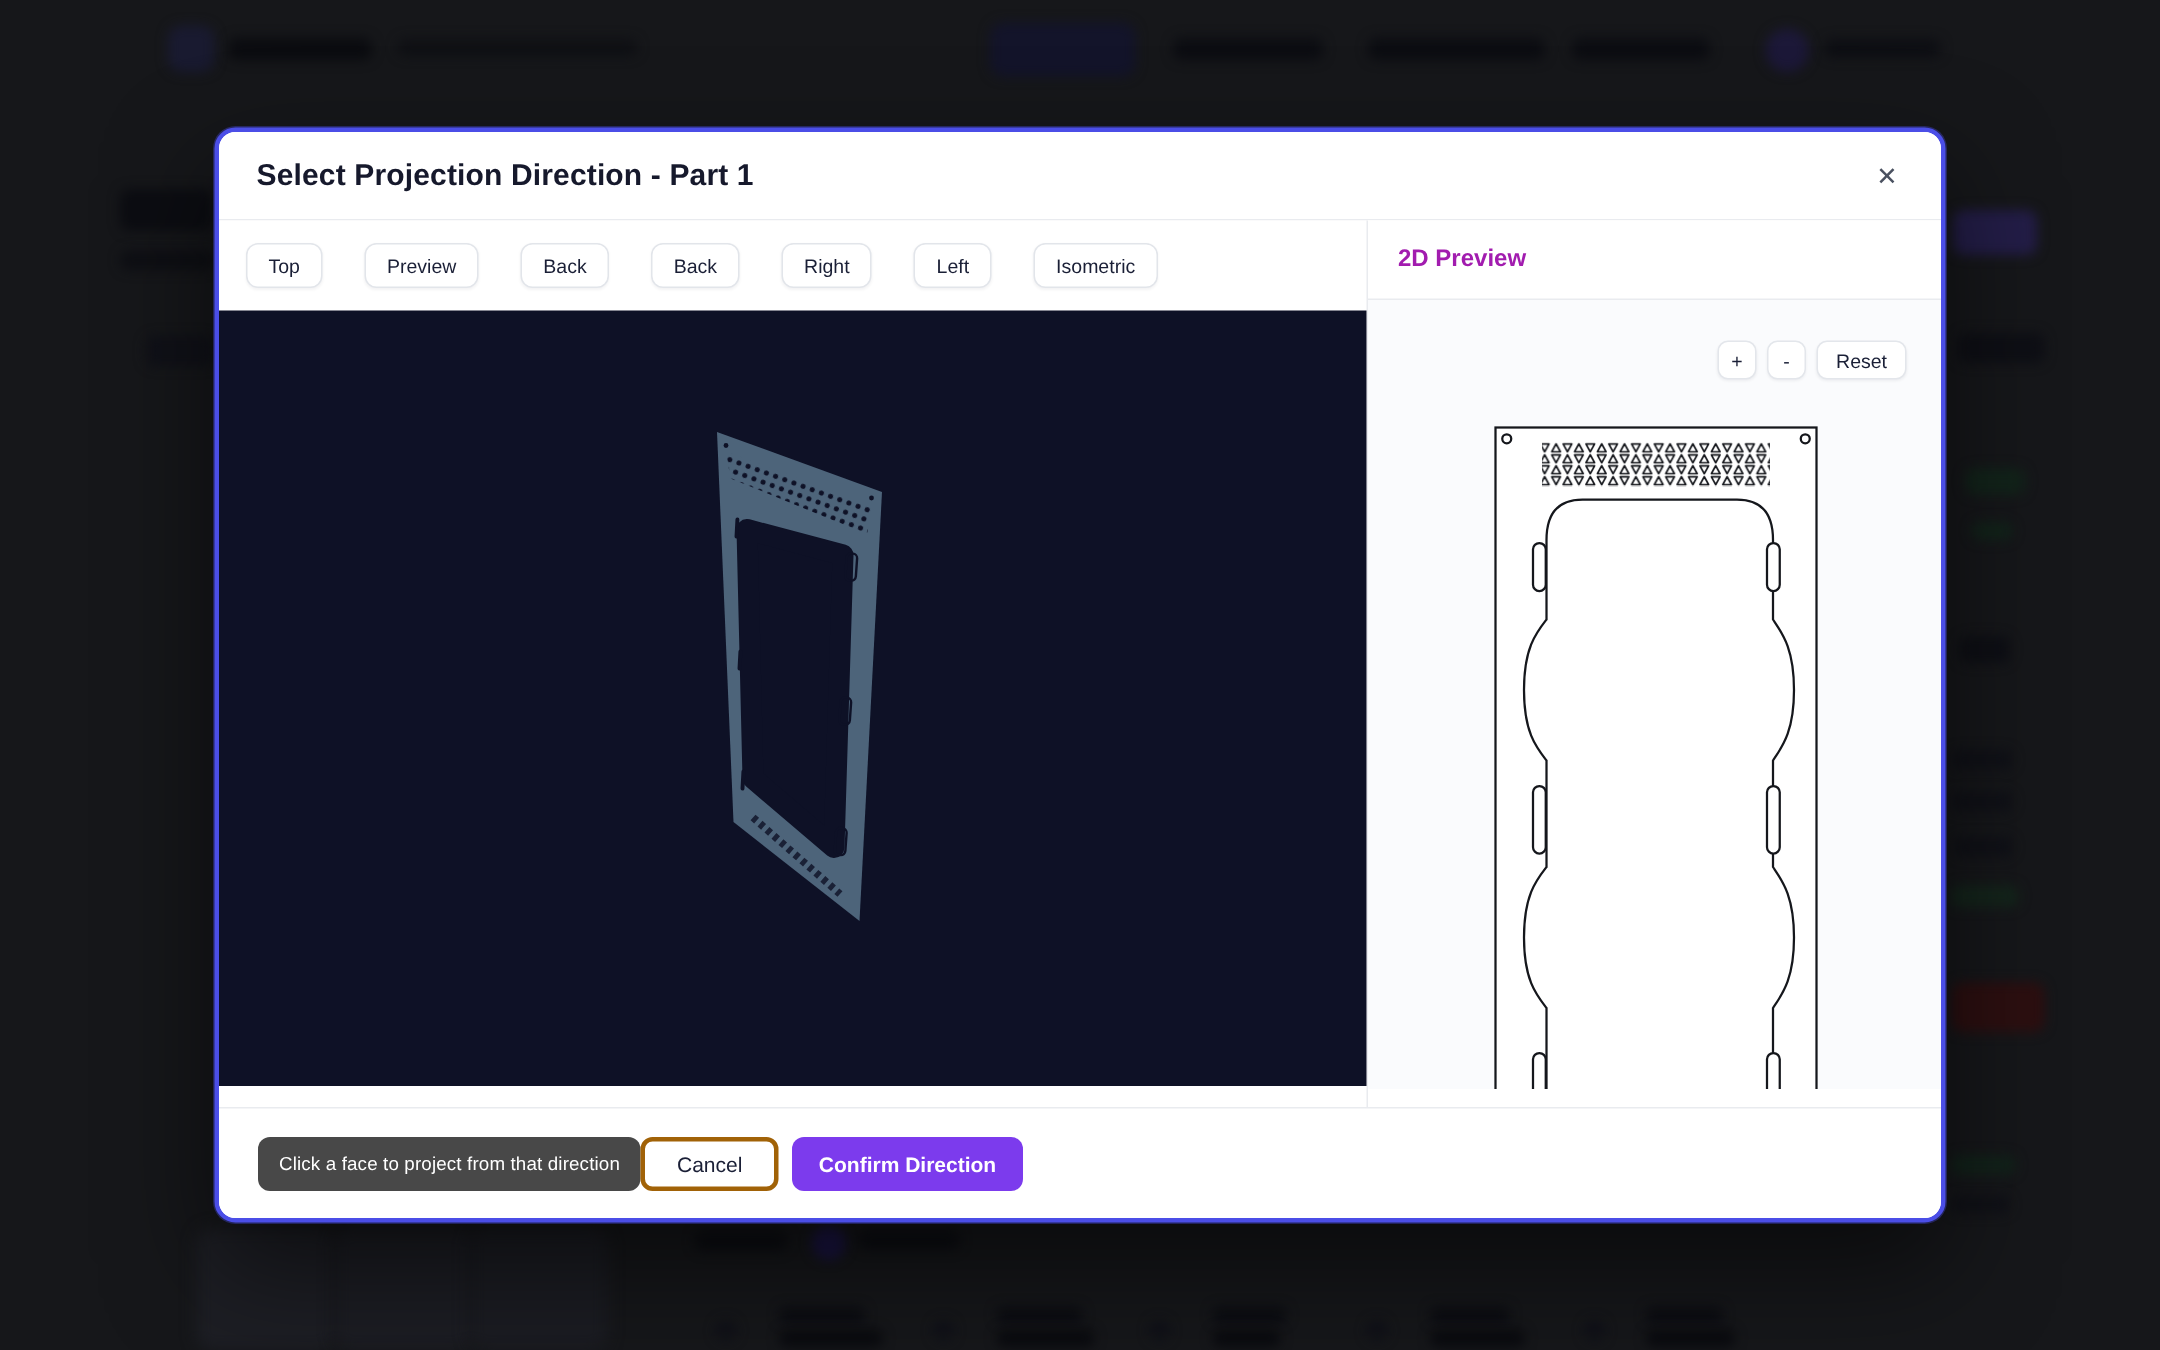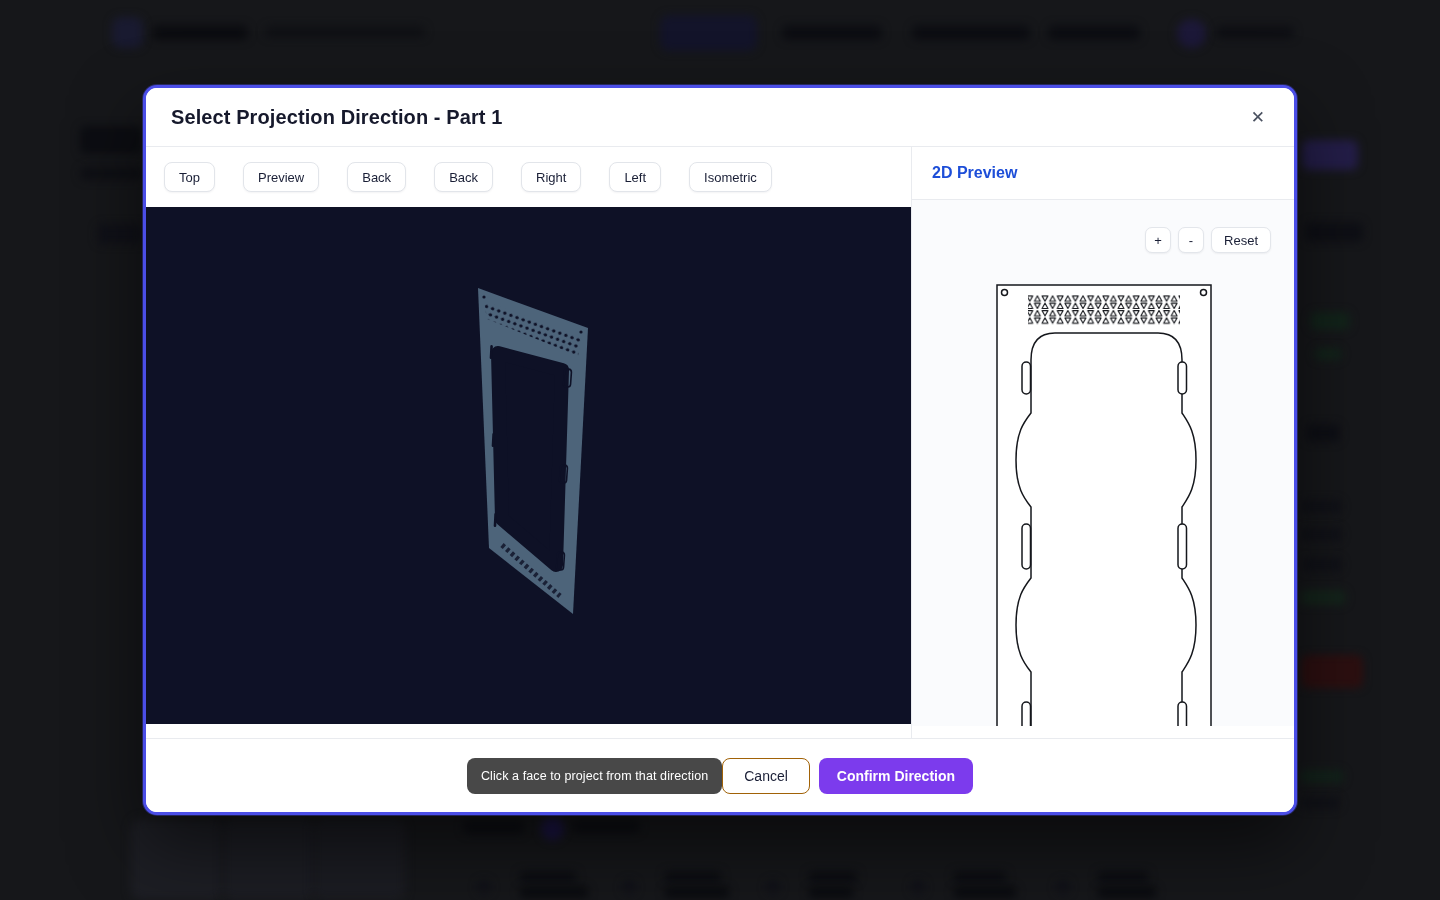--- a/index.html
+++ b/index.html
@@ -32,40 +32,40 @@
   .left-col{width:765px;flex:none;display:flex;flex-direction:column;background:#fff;}
   .toolbar{height:60px;flex:none;display:flex;align-items:center;gap:28px;padding:0 18px;}
   .dir-btn{
     height:30px;padding:0 14px;background:#fff;border:1px solid #e2e5ea;border-radius:8px;
     font-size:13px;color:#1a1f36;font-family:"Liberation Sans",sans-serif;cursor:pointer;
     box-shadow:0 1px 2px rgba(20,24,40,.05);white-space:nowrap;
   }
   .viewport{height:517px;flex:none;background:#0e1126;position:relative;overflow:hidden;}
   .right-col{flex:1;display:flex;flex-direction:column;background:#fff;border-left:1px solid #e9ebef;min-width:0;}
   .preview-header{height:52px;flex:none;display:flex;align-items:center;padding:0 20px;border-bottom:1px solid #e9ebef;background:#fff;}
-  .preview-title{font-size:16px;font-weight:700;color:#1d4ed8;}
+  .preview-title{font-size:16px;font-weight:700;color:#a21caf;}
   .preview-canvas{height:526px;flex:none;position:relative;background:#fafbfd;overflow:hidden;}
   .zoom-controls{position:absolute;top:27px;right:23px;display:flex;gap:7px;}
   .zoom-btn{
     height:26px;min-width:26px;padding:0 6px;background:#fff;border:1px solid #e3e6eb;border-radius:7px;
     font-size:13px;color:#1a1f36;font-family:"Liberation Sans",sans-serif;cursor:pointer;
     box-shadow:0 1px 2px rgba(20,24,40,.06);line-height:1;
   }
   .zoom-btn.reset{padding:0 12px;}
   .modal-footer{
     flex:none;height:73px;border-top:1px solid #e9ebef;display:flex;align-items:center;
-    justify-content:center;padding:0 26px;background:#fff;margin-top:auto;
+    justify-content:flex-start;padding:0 26px;background:#fff;margin-top:auto;
   }
   .hint-tooltip{
     background:#484848;color:#fff;font-size:12.5px;padding:11px 14px;border-radius:8px;
     letter-spacing:.1px;
   }
   .footer-actions{display:flex;gap:9px;align-items:center;}
   .btn-cancel{
-    height:36px;padding:0 21px;background:#fff;border:1px solid #a16207;border-radius:8px;
+    height:36px;padding:0 21px;background:#fff;border:3px solid #a16207;border-radius:8px;
     font-size:14px;color:#1a1f36;font-family:"Liberation Sans",sans-serif;cursor:pointer;
   }
   .btn-confirm{
     height:36px;padding:0 18px;background:#7c3bed;border:none;border-radius:8px;
     font-size:14px;font-weight:600;color:#fff;font-family:"Liberation Sans",sans-serif;cursor:pointer;
   }
 </style>
 </head>
 <body>
 

